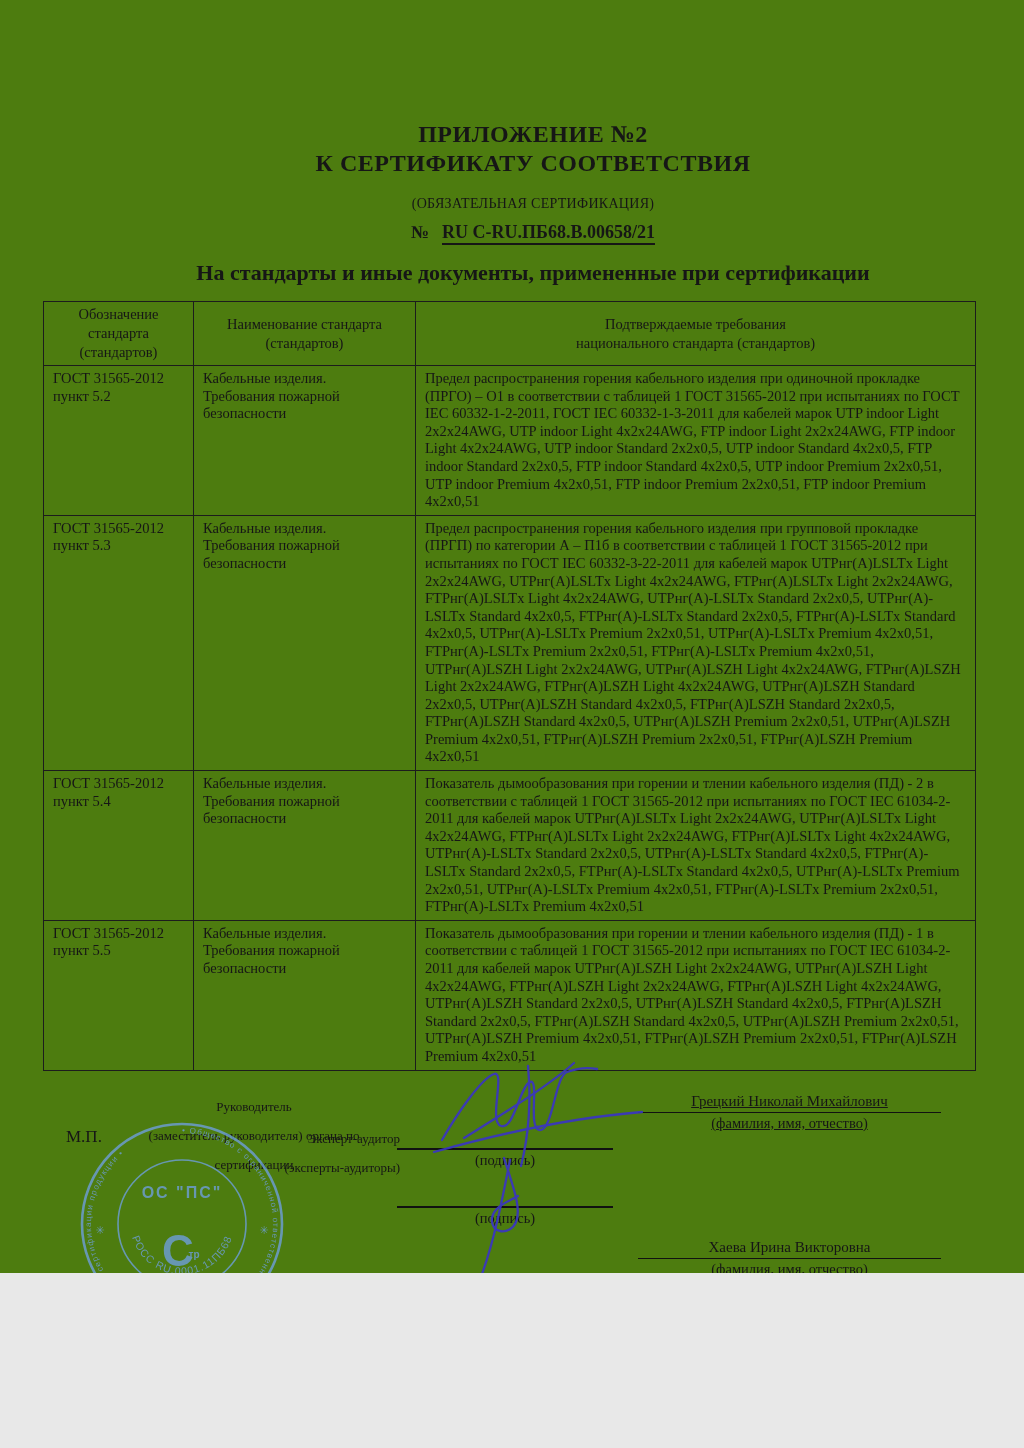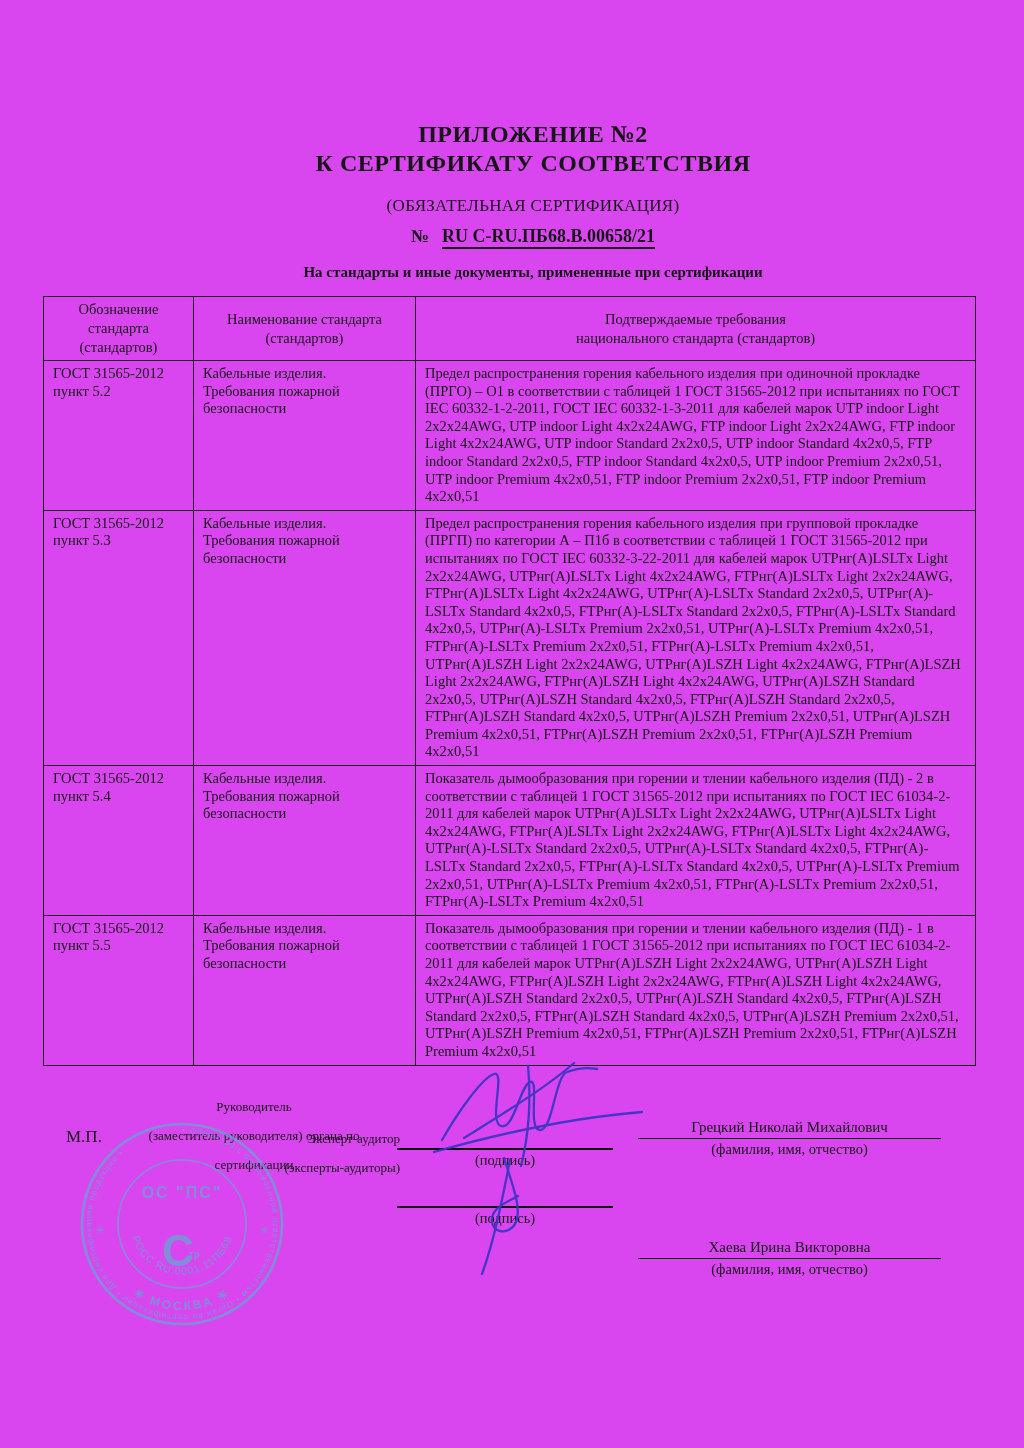--- a/index.html
+++ b/index.html
@@ -1,31 +1,31 @@
 <!DOCTYPE html>
 <html><head>
 <meta charset="utf-8">
 <style>
   html,body{margin:0;padding:0;background:#e8e8e8;}
   .page{
     position:relative;
-    width:1024px;height:1448px;
+    width:1024px;height:1273px;
     margin:0 auto;
-    background:#d946ef;
+    background:#4d7c0f;
     font-family:"Liberation Serif","DejaVu Serif",serif;
     color:#161616;
     overflow:hidden;
   }
   
   .doc-header{ text-align:center; padding-top:120px; padding-left:42px; }
   .title{ font-size:24px; font-weight:bold; line-height:29px; letter-spacing:.5px; }
-  .cert-type{ font-size:17px; margin-top:18px; letter-spacing:.3px; }
+  .cert-type{ font-size:14px; margin-top:18px; letter-spacing:.3px; }
   .cert-number{ font-size:18px; font-weight:bold; margin-top:10px; }
   .cert-number .num-underline{ border-bottom:2px solid #161616; padding-bottom:1px; margin-left:13px;}
-  .section-heading{ font-size:15px; font-weight:bold; margin-top:17px; }
+  .section-heading{ font-size:22px; font-weight:bold; margin-top:17px; }
   
   table.standards-table{
     border-collapse:collapse;
     margin:15px 0 0 43px;
     width:932px;
     table-layout:fixed;
     font-size:14.5px;
     border-radius:11px;
   }
   .standards-table col.c1{width:150px;}
@@ -57,21 +57,21 @@
   .role{ left:108px; top:1092px; width:292px; text-align:center;
          font-size:13px; line-height:29px; white-space:pre-line; }
   .role2{ top:1124px;text-align:right; }
   .sig-block{ left:397px; width:216px; text-align:center; font-size:14.5px;}
   .sig-block .line{ height:20px; border-bottom:2px solid #111; }
   .sig-block-1{ top:1128px; }
   .sig-block-2{ top:1186px; }
   .fio-block{ left:638px; width:303px; text-align:center; font-size:15px;}
   .fio-block .name{ padding-bottom:2px; border-bottom:1.6px solid #111; }
   .fio-block .caption{ font-size:14.5px; padding-top:2px;}
-  .fio-block-1{ top:1119px; }
+  .fio-block-1{ top:1093px;text-decoration:underline; }
   .fio-block-2{ top:1239px; }
   .sig-caption{ padding-top:2px; }
   
   .stamp{ left:72px; top:1114px; width:220px; height:220px; opacity:.82; }
   
   .handsig1{ left:424px; top:1060px; width:228px; height:108px; }
   .handsig2{ left:450px; top:1156px; width:112px; height:120px; }
   
   .footnote{ left:67px; top:1272px; font-size:15.5px; line-height:23px; width:900px;}
 </style>

